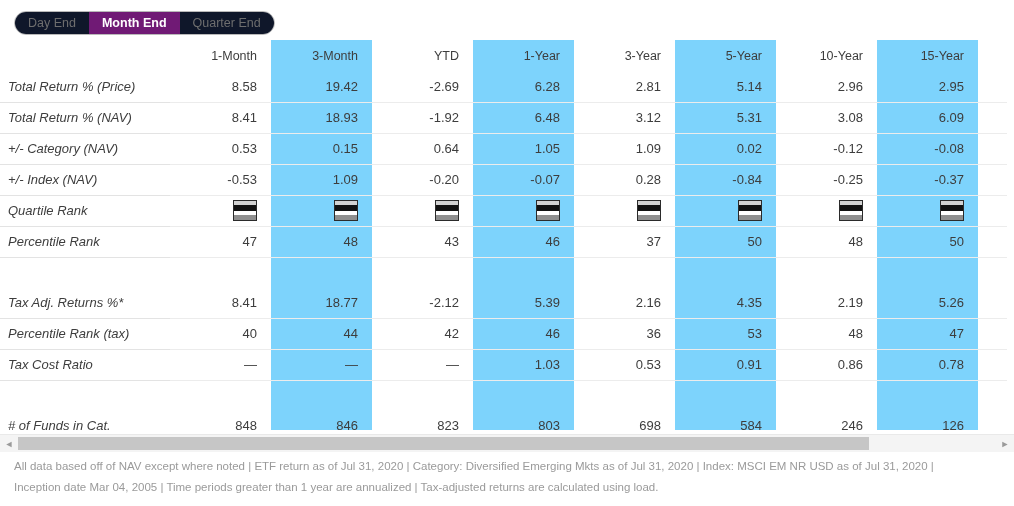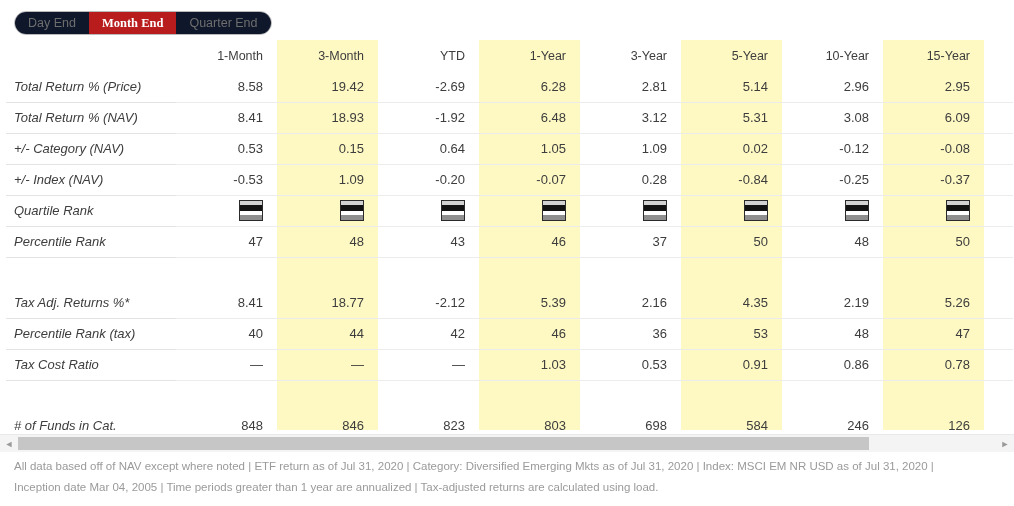--- a/index.html
+++ b/index.html
@@ -31,30 +31,29 @@
     background: #fff;
   }
   .pill {
     display: flex; align-items: center; justify-content: center;
     padding: 0 13px;
     font-size: 12.5px; color:#6e6e6e;
     background:#0f172a; white-space: nowrap; cursor: pointer;
     border: none;
     font-family: "Liberation Sans", sans-serif;
   }
-  .pill.active { background:#b91c1c; color:#fff; font-weight:700;font-family:Liberation Serif, serif; }
+  .pill.active { background:#701a75; color:#fff; font-weight:700; }
 
   
   .tablewrap {
     position: relative;
     margin-top: 4px;
     width: 1007px;
     height: 390px;
     overflow: hidden;
-    margin-left: 6px;
   }
   table.rt {
     border-collapse: collapse;
     table-layout: fixed;
     width: 1078px;     
     font-size: 13px;
   }
   table.rt col.lbl { width: 170px; }
   table.rt col.dat { width: 101px; }
 
@@ -67,21 +66,21 @@
   }
   table.rt th.lab, table.rt td.lab {
     padding-left: 8px; padding-right: 6px;
     text-align: left; white-space: nowrap; font-style: italic;
   }
   table.rt td.num, table.rt th.num { text-align: right; }
 
   thead th { font-size: 12.5px; font-weight: 700; color:#1a1a1a; height: 30px; }
 
   
-  .shade { background: #fef9c3; }
+  .shade { background: #7dd3fc; }
 
   
   tbody tr.sep td.lab { border-bottom: 1px solid #e3e3e3; }
   tbody tr.sep td.num { border-bottom: 1px solid #ececec; }
   tbody tr.gap td { height: 30px; border-bottom: none !important; }
   tbody tr.gap td.lab { border-bottom: none !important; }
 
   
   .quart {
     display:inline-block; width: 24px; height: 21px;

